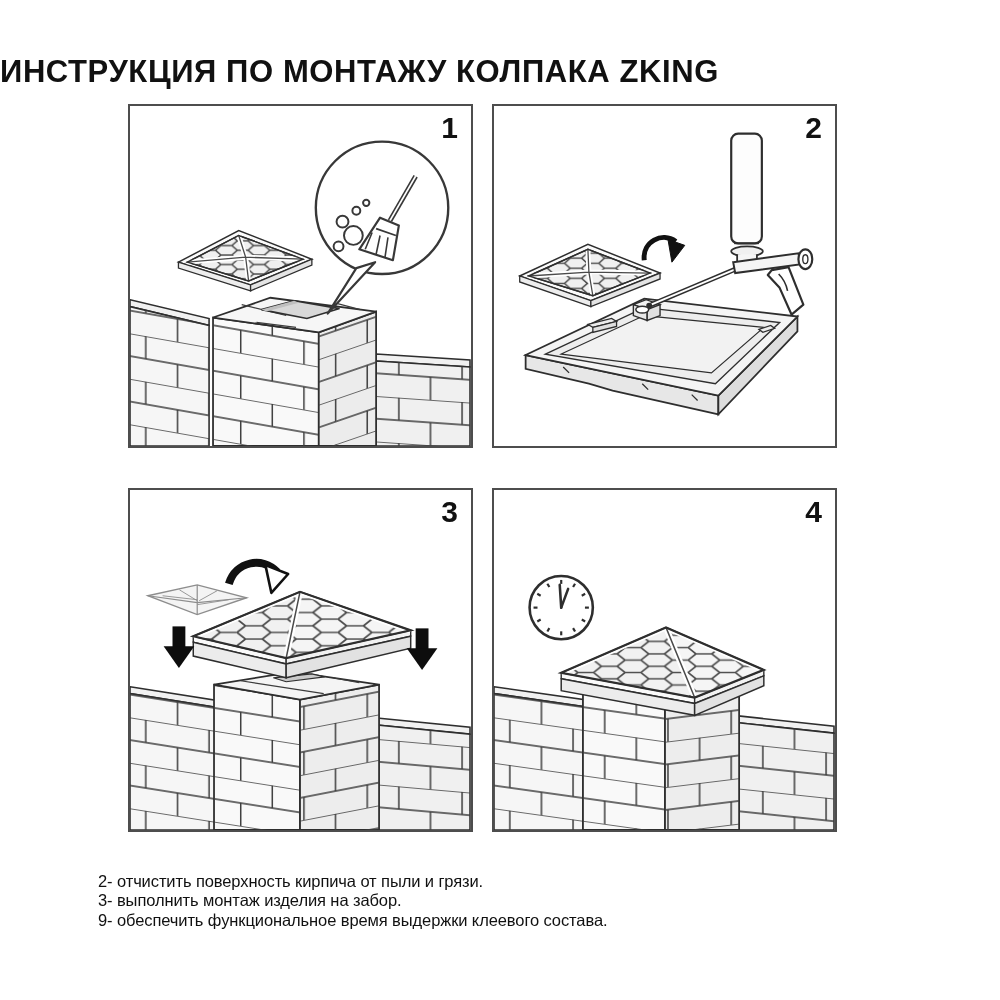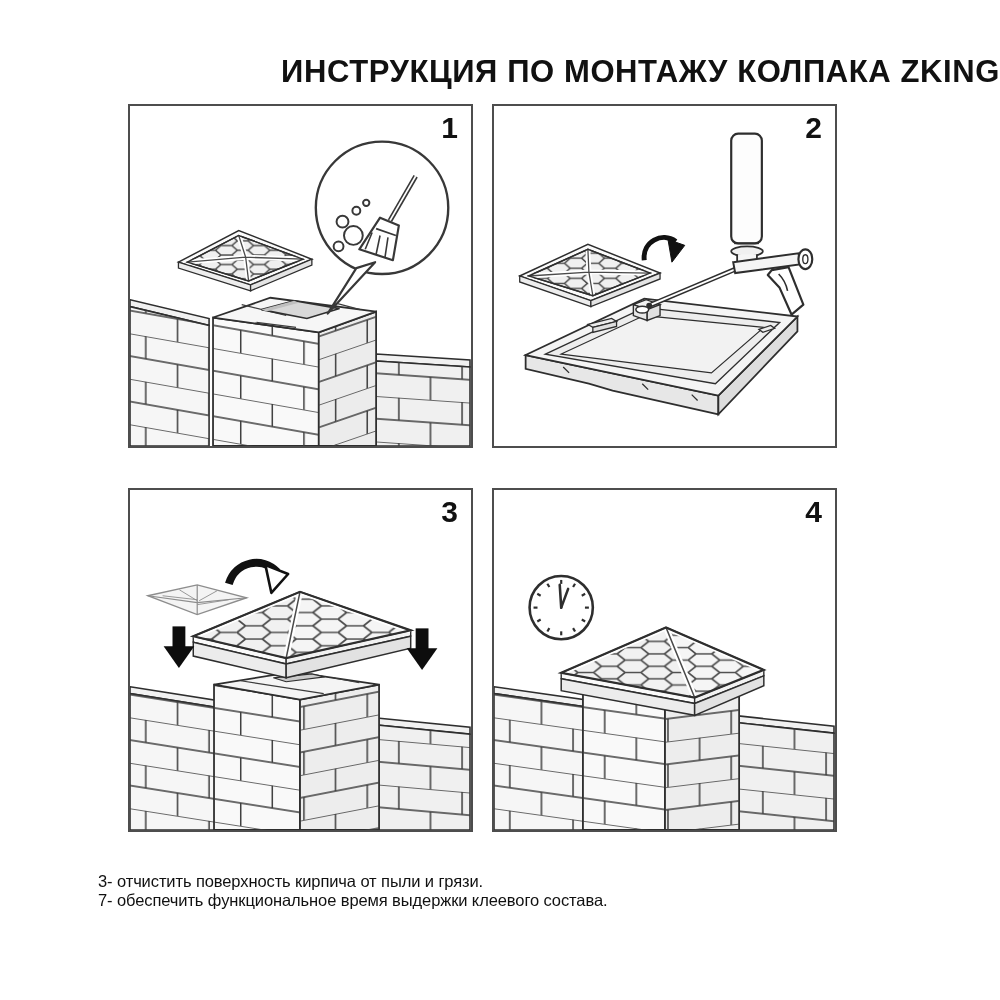--- a/index.html
+++ b/index.html
@@ -1,18 +1,18 @@
 <!DOCTYPE html>
 <html><head>
 <meta charset="utf-8">
 <style>
   html,body{margin:0;padding:0;background:#ffffff;}
   body{width:1000px;height:1000px;position:relative;overflow:hidden;
        font-family:"Liberation Sans",sans-serif;color:#111;}
-  .title{position:absolute;left:0;right:0;top:33px;text-align:right;
+  .title{position:absolute;left:0;right:12px;top:33px;text-align:left;
          font-size:31px;font-weight:800;letter-spacing:.6px;white-space:nowrap;}
   .panel{position:absolute;width:341px;height:340px;border:2px solid #4d4d4d;background:#fff;}
   #p1{left:128px;top:104px}
   #p2{left:492px;top:104px}
   #p3{left:128px;top:488px}
   #p4{left:492px;top:488px}
   .panel .num{position:absolute;top:7px;right:13px;font-size:30px;font-weight:800;line-height:1;}
   .panel svg{display:block;width:341px;height:340px;}
   .instr{position:absolute;left:98px;top:872px;font-size:16.5px;line-height:19.4px;
          letter-spacing:-.1px;white-space:nowrap;}
@@ -318,15 +318,16 @@
       <g stroke="#2e2e2e" stroke-width="2.6" stroke-linecap="round">
         <line x1="68" y1="119" x2="66.5" y2="96"></line>
         <line x1="68" y1="119" x2="75" y2="100"></line>
       </g>
     </g>
   </svg>
   <div class="num">4</div>
 </div>
 
 <div class="instr">
-  <div>3- отчистить поверхность кирпича от пыли и грязи.</div>
-  <div>7- обеспечить функциональное время выдержки клеевого состава.</div>
+  <div>2- отчистить поверхность кирпича от пыли и грязи.</div>
+  <div>3- выполнить монтаж изделия на забор.</div>
+  <div>9- обеспечить функциональное время выдержки клеевого состава.</div>
 </div>
 
 </body></html>

